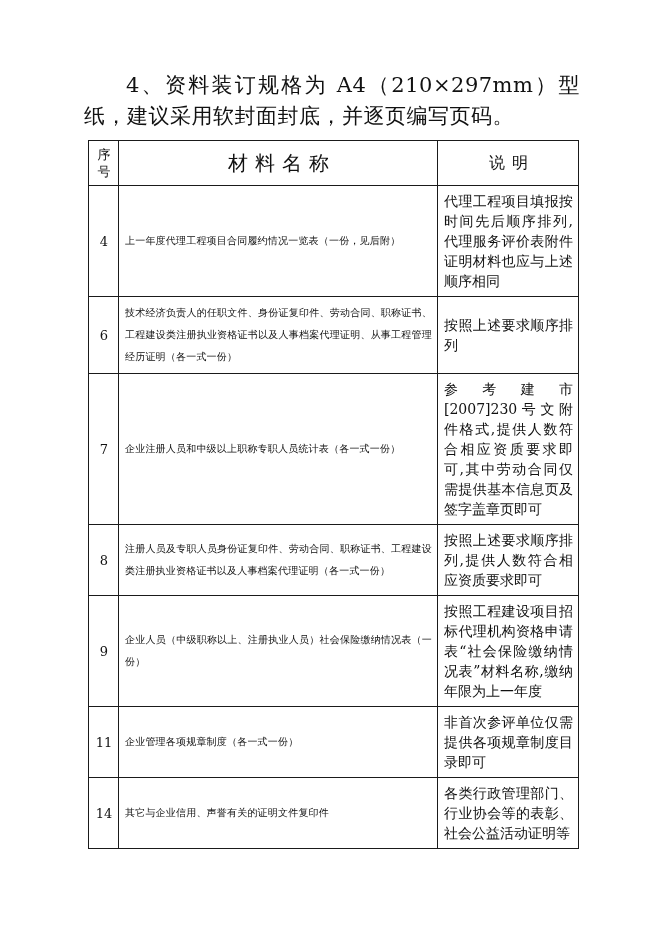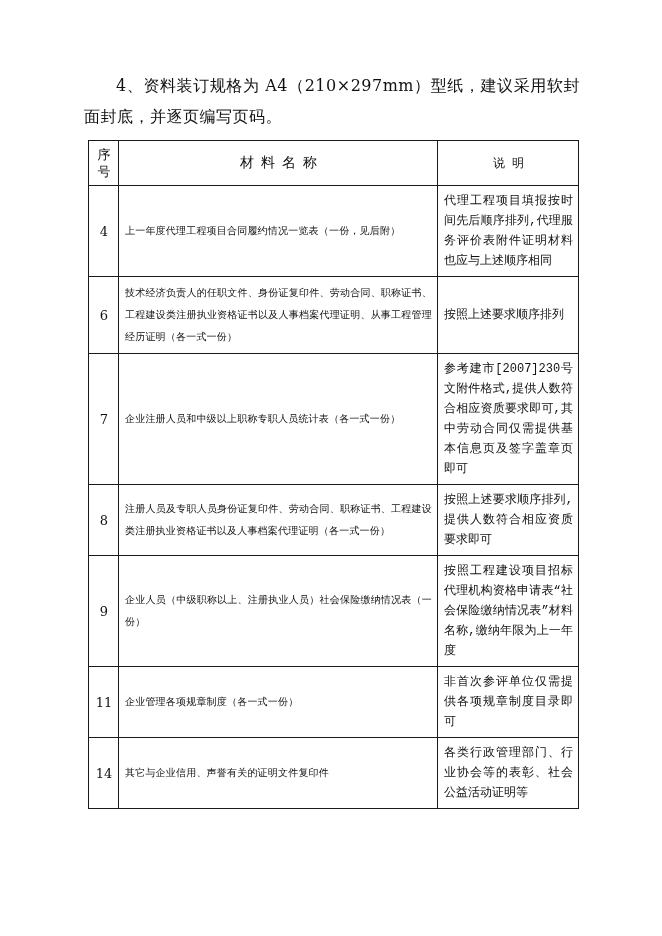--- a/index.html
+++ b/index.html
@@ -18,21 +18,21 @@
   }
   .content {
     position: absolute;
     left: 84px;
     top: 70px;
     width: 496px;
   }
 
   
   .para {
-    font-size: 16px;
+    font-size: 21px;
     line-height: 31px;
     letter-spacing: 0.5px;
     text-align: justify;
     text-justify: inter-ideograph;
     margin: 0;
     color: #111;
   }
   .para.indent {
     text-indent: 2em;
   }
@@ -69,46 +69,45 @@
   }
   th.no-head {
     text-align: center;
     font-size: 13px;
     line-height: 17px;
     padding-left: 2px;
     padding-right: 2px;
   }
   th.name-head {
     text-align: center;
-    font-size: 14px;
+    font-size: 20px;
     letter-spacing: 7px;
     text-indent: 7px;
   }
   th.desc-head {
     text-align: center;
-    font-size: 12px;
+    font-size: 16px;
     letter-spacing: 7px;
     text-indent: 7px;
   }
   td.name {
     font-size: 10px;
     line-height: 22px;
     text-align: justify;
     text-justify: inter-ideograph;
     letter-spacing: 0.2px;
   }
   td.desc {
-    font-size: 12px;
+    font-size: 14px;
     line-height: 20px;
     text-align: justify;
     text-justify: inter-ideograph;
     letter-spacing: 0px;
     padding-left: 5px;
     padding-right: 3px;
-    font-family: Liberation Mono, monospace;
   }
 
   .tail {
     margin-top: 6px;
   }
 </style>
 </head>
 <body>
 
 <div class="page">

